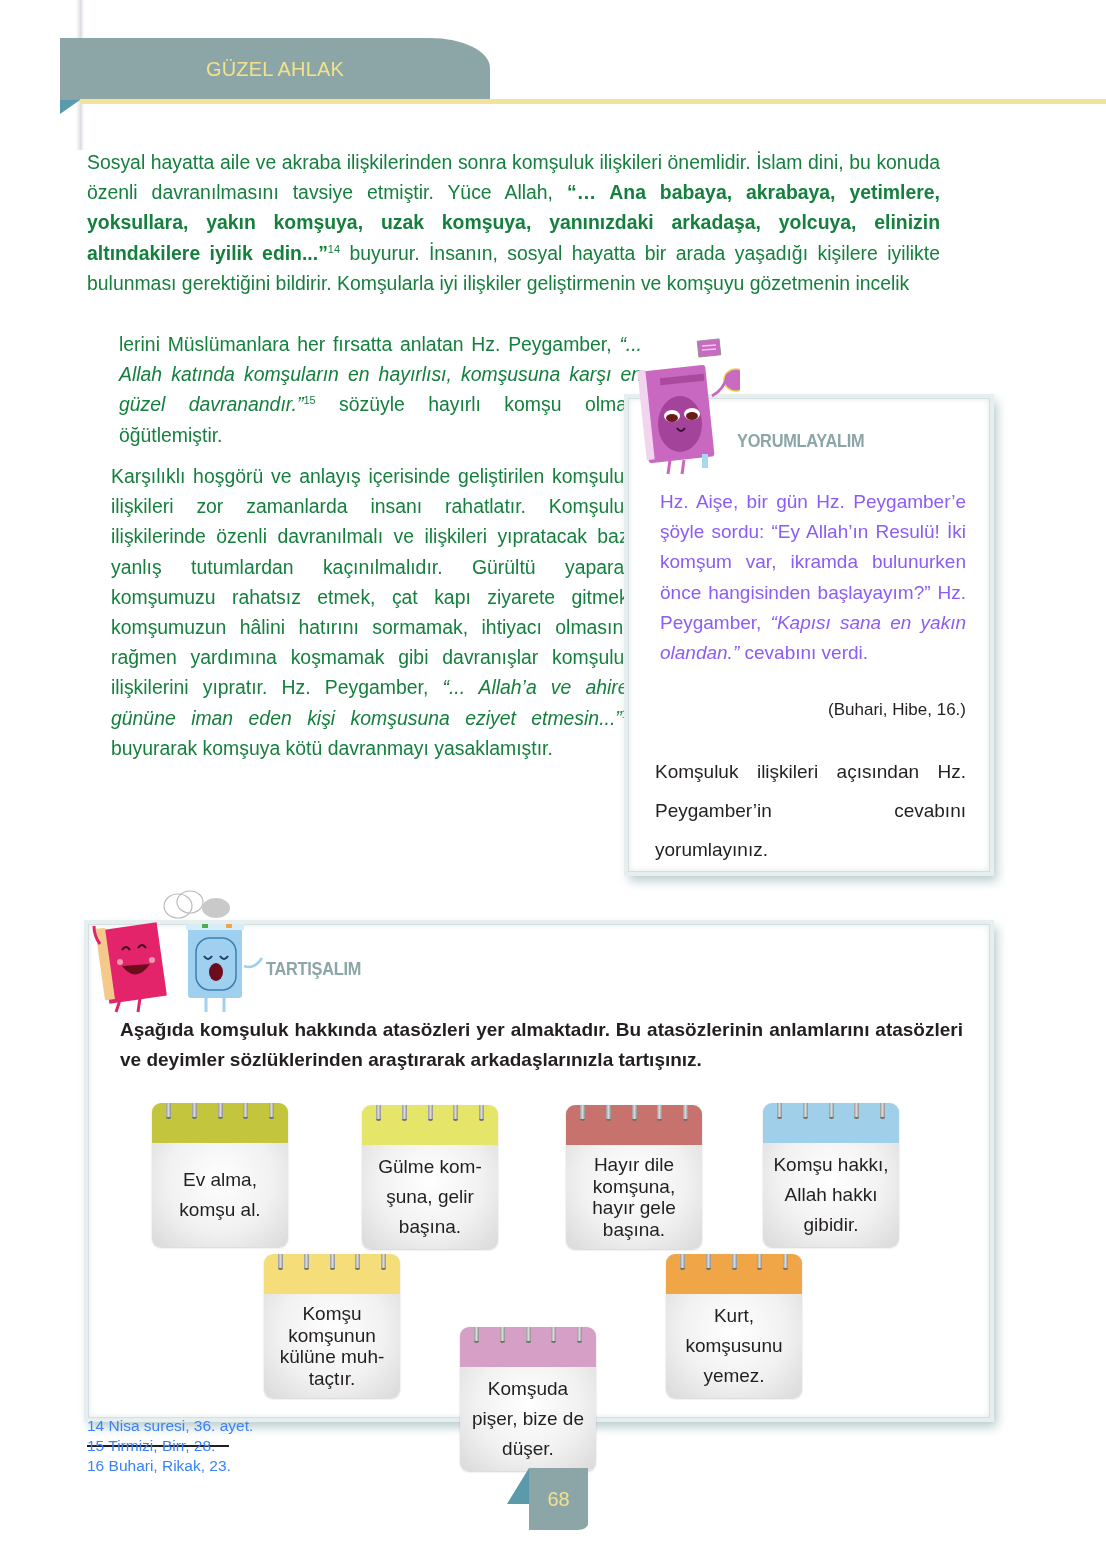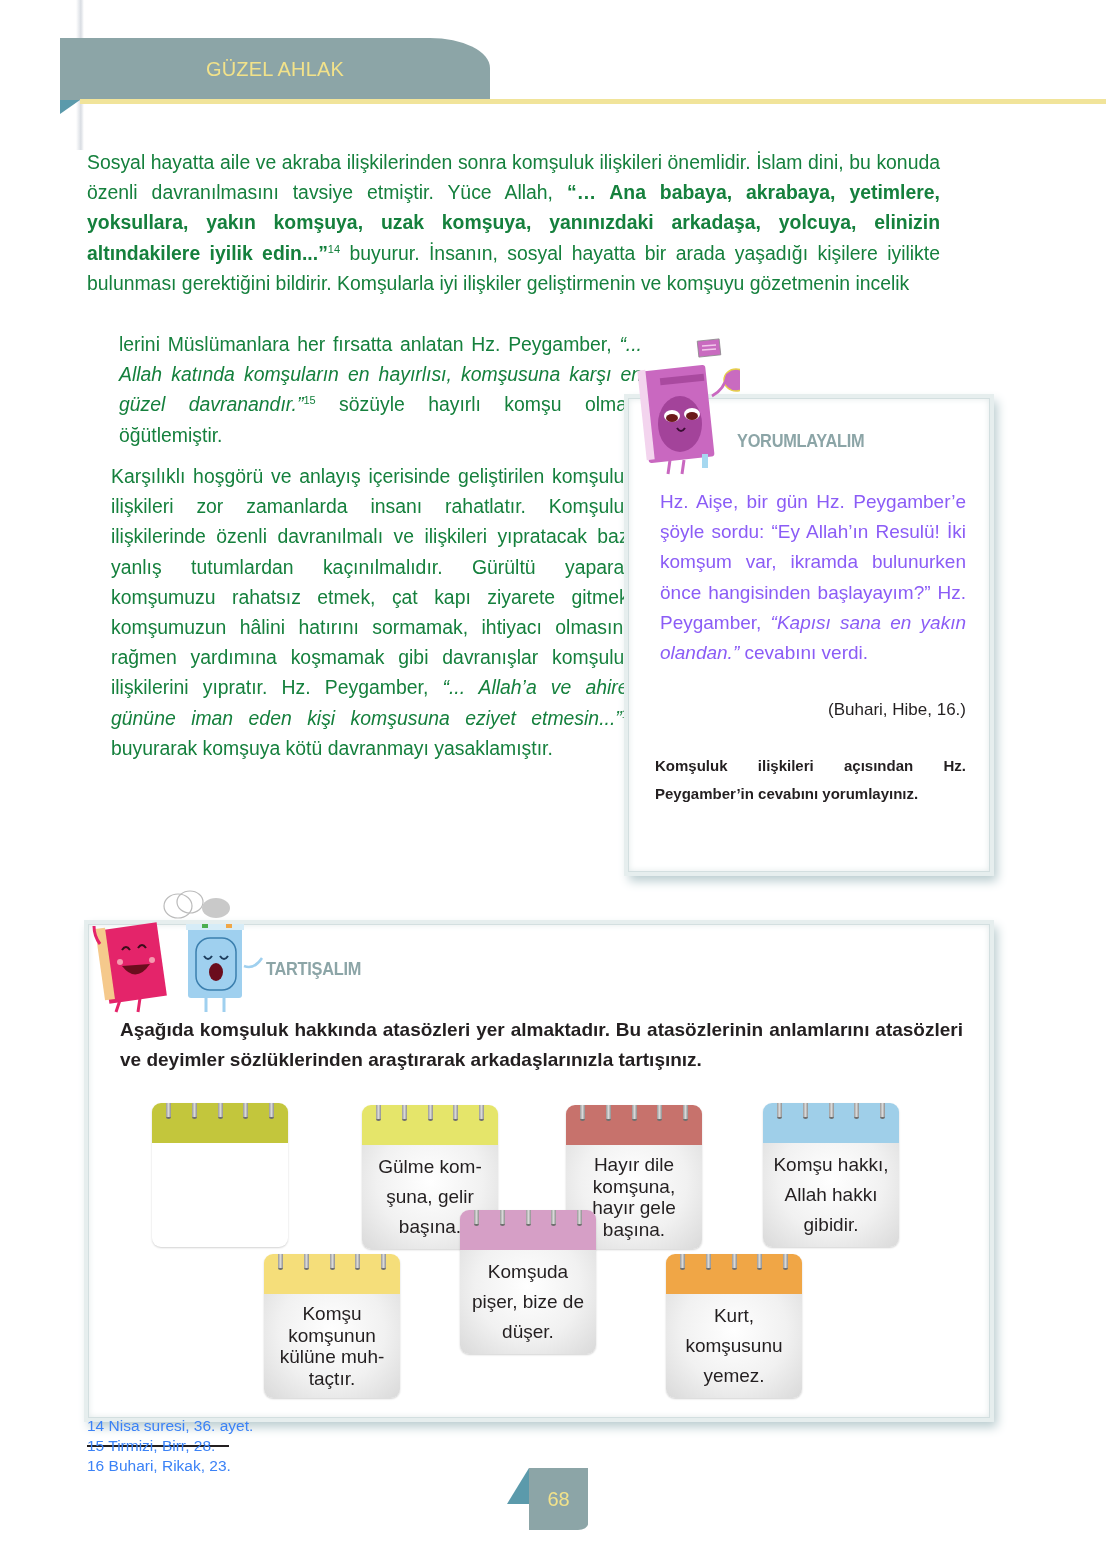--- a/index.html
+++ b/index.html
@@ -53,21 +53,21 @@
     letter-spacing: -0.3px; font-family: "Liberation Sans", sans-serif;
     transform: scaleX(0.86); transform-origin: left center;
   }
   .yorum-title { left: 737px; top: 430px; }
   .yorum-text {
     left: 660px; top: 481px; width: 306px; font-size: 19px; line-height: 30.2px;
     text-align: justify; color: #8b5cf6; margin-top: 6px;
   }
   .yorum-source { left: 660px; top: 700px; width: 306px; text-align: right; font-size: 17px; }
   .yorum-question {
-    left: 655px; top: 752px; width: 311px; font-size: 15px; font-weight: bold; line-height: 28px;
+    left: 655px; top: 752px; width: 311px; font-size: 19px; font-weight: normal; line-height: 39px;
     text-align: justify; text-align-last: left;
   }
 
   
   .tart-box {
     left: 88px; top: 924px; width: 900px; height: 492px;
     background: #ffffff;
     box-shadow: 0 0 0 4px #e6eeee, 4px 6px 10px 3px #b9cccf, inset 0 0 6px #e2eaea;
     border: 1px solid #d3dfe0;
   }
@@ -180,20 +180,21 @@
 <div class="abs card" style="left:152px;top:1103px">
   <div class="card-top" style="background:#c3c63c">
     <div class="rings">
         <i class="ring"></i>
         <i class="ring"></i>
         <i class="ring"></i>
         <i class="ring"></i>
         <i class="ring"></i>
       </div>
   </div>
+  <div class="card-body lh">Ev alma, komşu al.</div>
 </div>
 <div class="abs card" style="left:362px;top:1105px">
   <div class="card-top" style="background:#e5e56a">
     <div class="rings">
         <i class="ring"></i>
         <i class="ring"></i>
         <i class="ring"></i>
         <i class="ring"></i>
         <i class="ring"></i>
       </div>
@@ -230,21 +231,21 @@
     <div class="rings">
         <i class="ring"></i>
         <i class="ring"></i>
         <i class="ring"></i>
         <i class="ring"></i>
         <i class="ring"></i>
       </div>
   </div>
   <div class="card-body">Komşu komşunun külüne muh­taçtır.</div>
 </div>
-<div class="abs card" style="left:460px;top:1210px">
+<div class="abs card" style="left:460px;top:1327px">
   <div class="card-top" style="background:#d69fc6">
     <div class="rings">
         <i class="ring"></i>
         <i class="ring"></i>
         <i class="ring"></i>
         <i class="ring"></i>
         <i class="ring"></i>
       </div>
   </div>
   <div class="card-body lh">Komşuda pişer, bize de düşer.</div>

